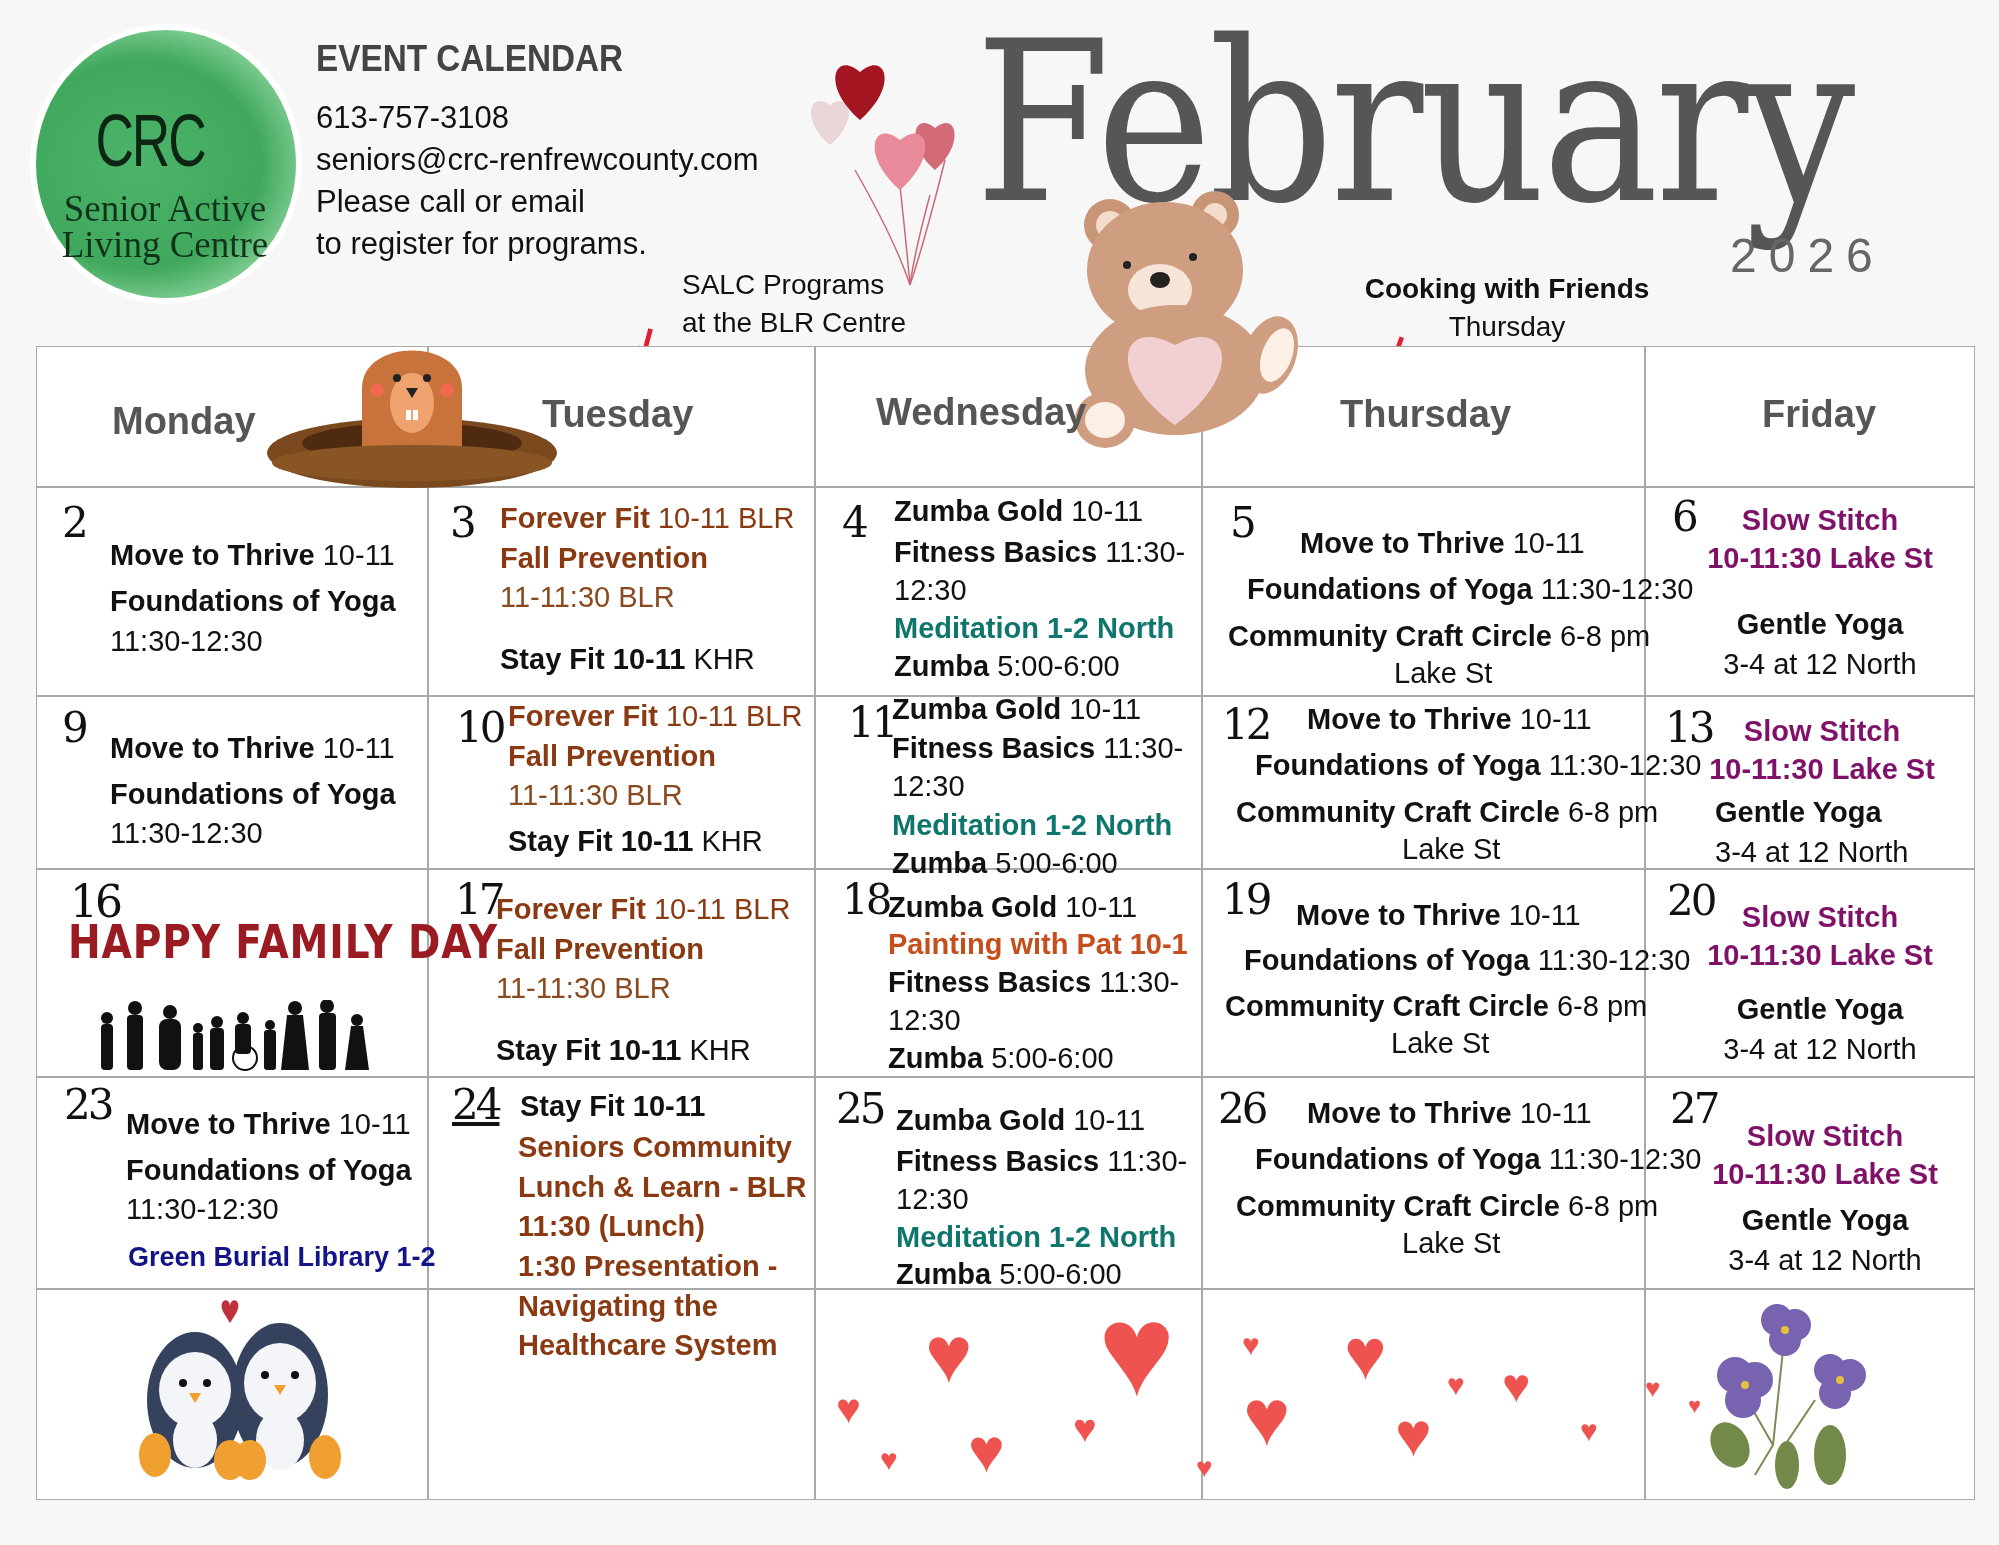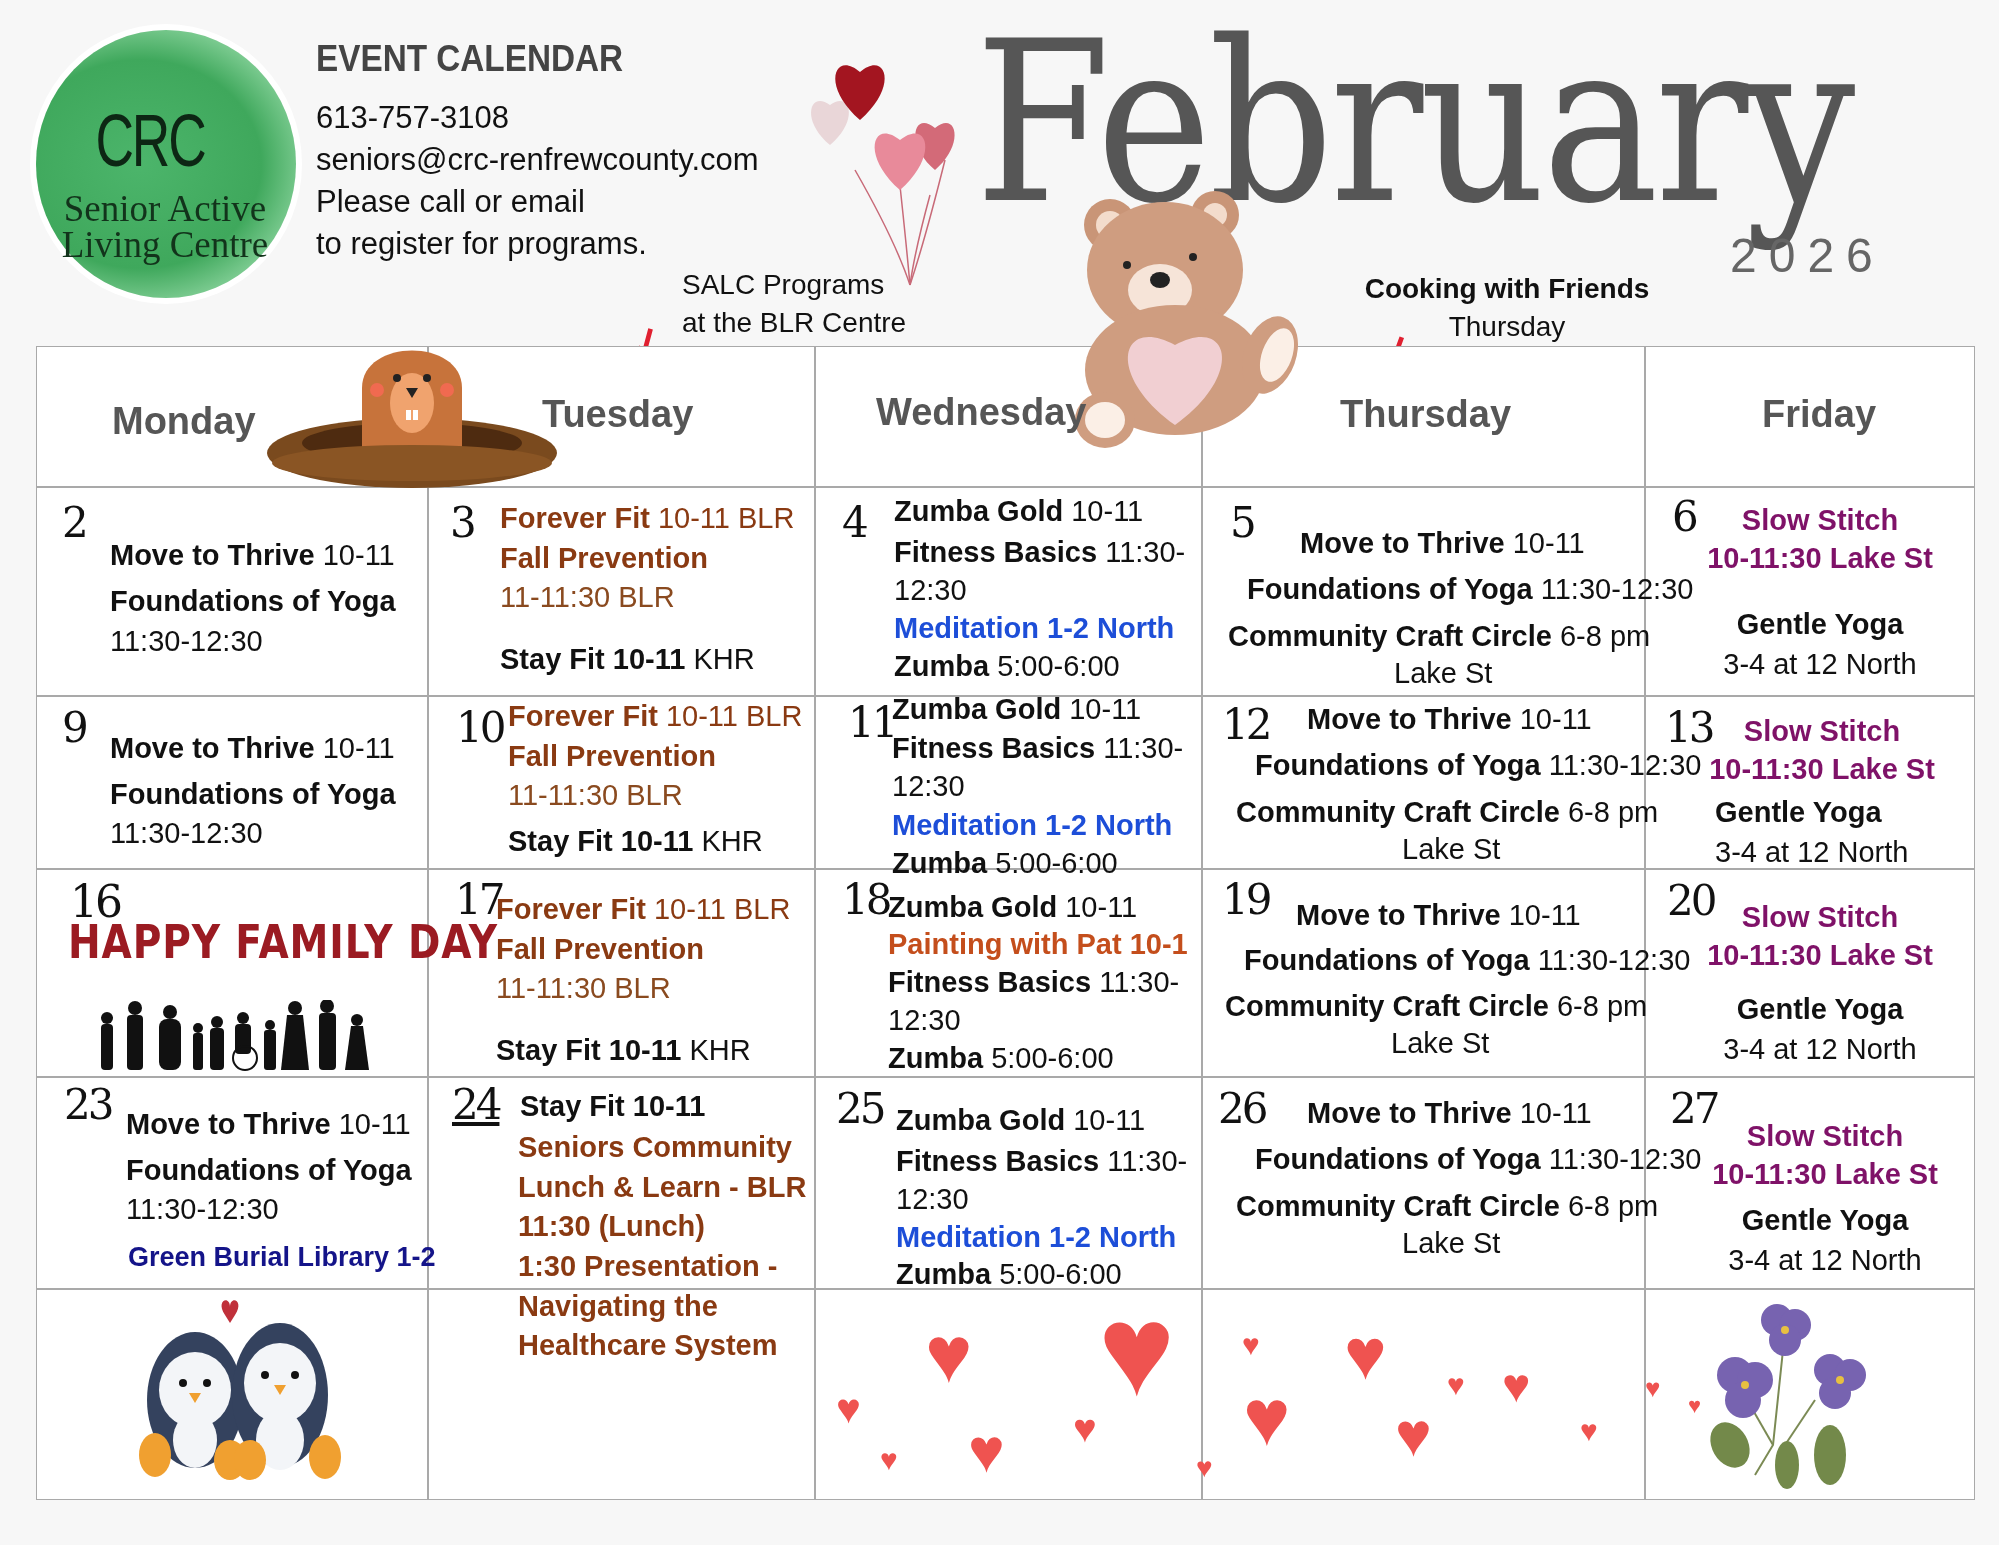--- a/index.html
+++ b/index.html
@@ -59,21 +59,21 @@
     position:absolute; font-size:38px; font-weight:700; color:#565656; text-align:center;
   }
   .daynum {
     position:absolute; font-family:"DejaVu Serif","Liberation Serif", serif;
     font-size:42px; font-weight:300; color:#111; letter-spacing:-3px;
   }
   .ev { position:absolute; font-size:29px; line-height:38px; white-space:nowrap; }
   .ev b { font-weight:700; }
   .c-brown { color:#8a3a12; }
   .c-brown-light { color:#8a4a1f; }
-  .c-green { color:#1d4ed8; }
+  .c-green { color:#0f766e; }
   .c-purple { color:#7f1268; }
   .c-navy { color:#141489; }
   .c-orange { color:#c44e1c; }
   .center { text-align:center; }
 
   
   .heart { position:absolute; color:#ef5350; line-height:1; }
   .family-title {
     position:absolute; left:68px; top:915px; font-size:46px; font-weight:700; color:#9b1b22;
     letter-spacing:1px; transform:scaleX(0.85); transform-origin:left;

